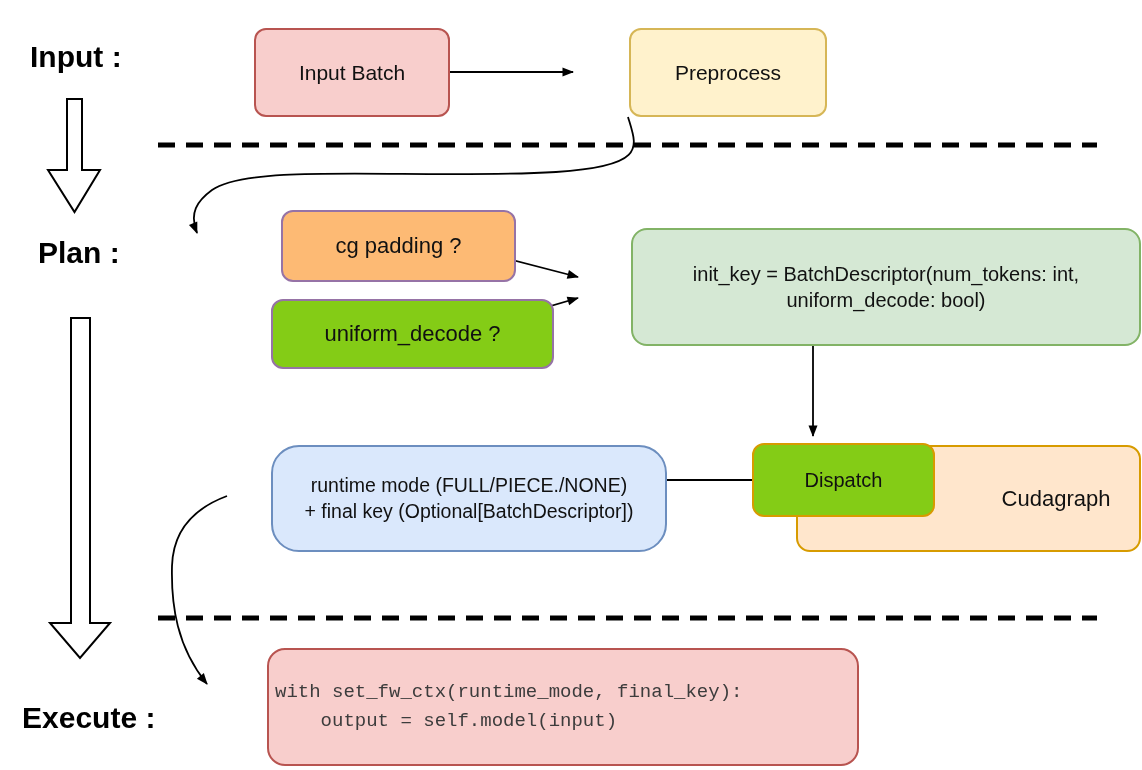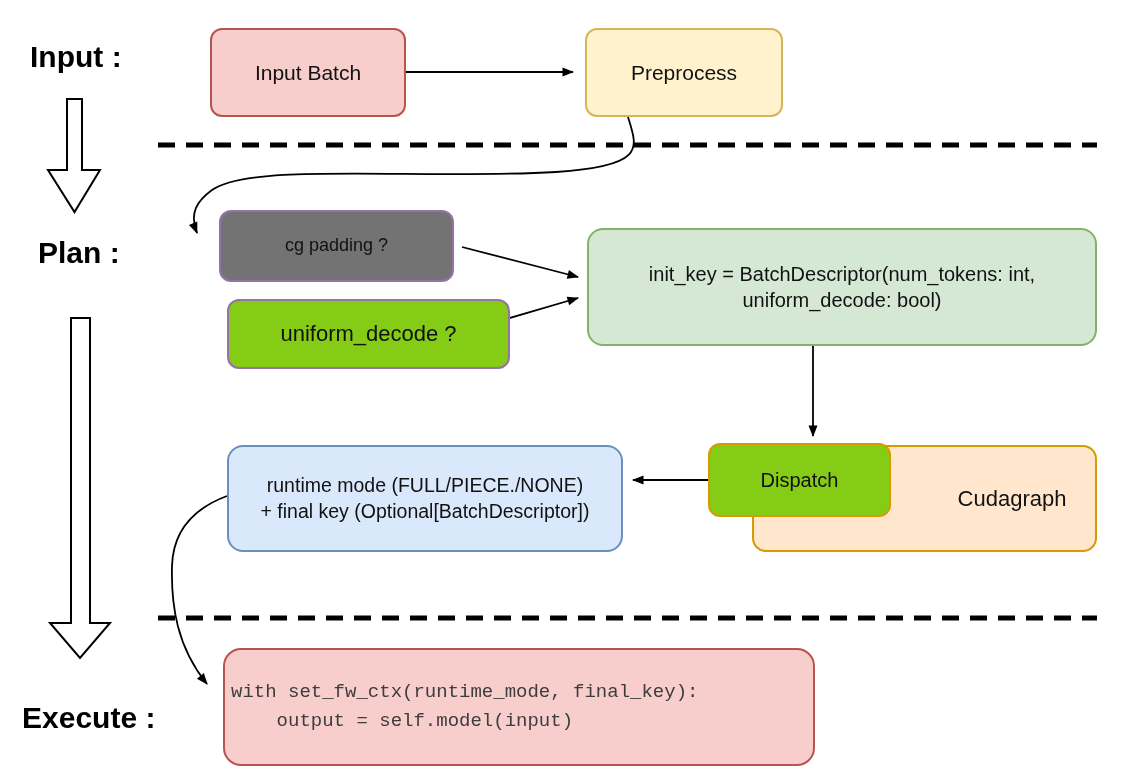--- a/index.html
+++ b/index.html
@@ -27,32 +27,33 @@
     border: 2px solid;
     border-radius: 12px;
     display: flex;
     flex-direction: column;
     align-items: center;
     justify-content: center;
     text-align: center;
     color: #111111;
     box-sizing: border-box;
     line-height: 1.32;
+    margin-left: 44px;
   }
   .node span { display: block; }
   .n-input-batch   { left:210px; top:28px;  width:196px; height:89px;  background:#f8cecc; border-color:#b85450; font-size:21px; }
   .n-preprocess    { left:585px; top:28px;  width:198px; height:89px;  background:#fff2cc; border-color:#d6b656; font-size:21px; }
-  .n-cg-padding    { left:219px; top:210px; width:235px; height:72px;  background:#737373; border-color:#9673a6; font-size:18px; }
+  .n-cg-padding    { left:237px; top:210px; width:235px; height:72px;  background:#fdba74; border-color:#9673a6; font-size:22px; }
   .n-uniform-decode{ left:227px; top:299px; width:283px; height:70px;  background:#84cc16; border-color:#9673a6; font-size:22px; }
   .n-init-key      { left:587px; top:228px; width:510px; height:118px; background:#d5e8d4; border-color:#82b366; font-size:20px; border-radius:16px; }
   .n-dispatcher    { left:752px; top:445px; width:345px; height:107px; background:#ffe6cc; border-color:#d79b00; font-size:22px; border-radius:14px;
                      flex-direction:row; justify-content:flex-end; }
   .n-dispatcher .dispatcher-label { width:162px; margin-right:2px; }
   .n-dispatch      { left:708px; top:443px; width:183px; height:74px;  background:#84cc16; border-color:#d79b00; font-size:20px; }
-  .n-runtime-mode  { left:227px; top:445px; width:396px; height:107px; background:#dae8fc; border-color:#6c8ebf; font-size:19.5px; border-radius:16px; }
+  .n-runtime-mode  { left:227px; top:445px; width:396px; height:107px; background:#dae8fc; border-color:#6c8ebf; font-size:19.5px; border-radius:28px; }
   .n-execute-code  { left:223px; top:648px; width:592px; height:118px; background:#f8cecc; border-color:#b85450; border-radius:18px;
                      font-family:"Liberation Mono","DejaVu Sans Mono",monospace; font-size:19px; color:#3c3c3c;
                      align-items:flex-start; padding-left:6px; line-height:1.55; }
   .n-execute-code span { white-space: pre; text-align:left; }
   #connectors {
     position: absolute;
     left: 0; top: 0;
     width: 1142px; height: 770px;
     pointer-events: none;
   }

